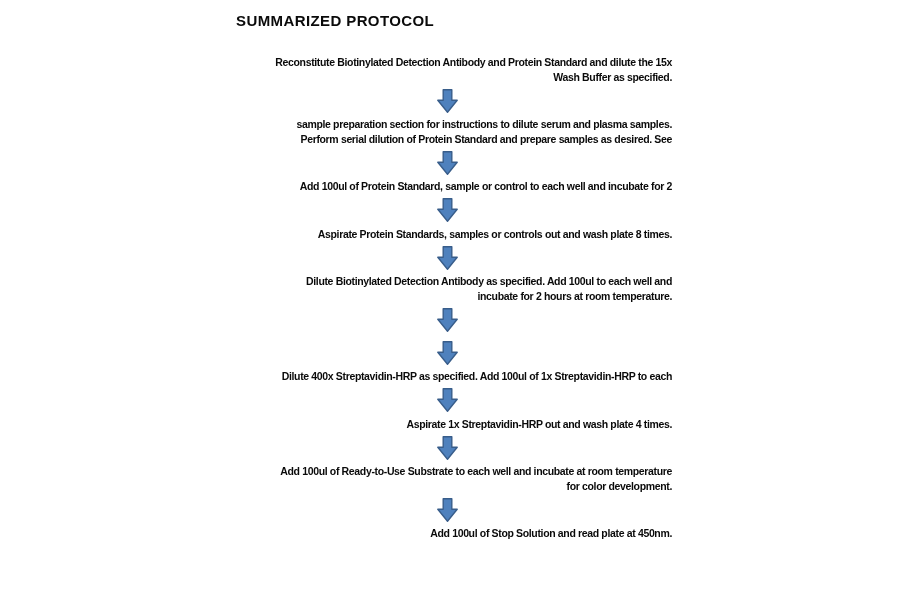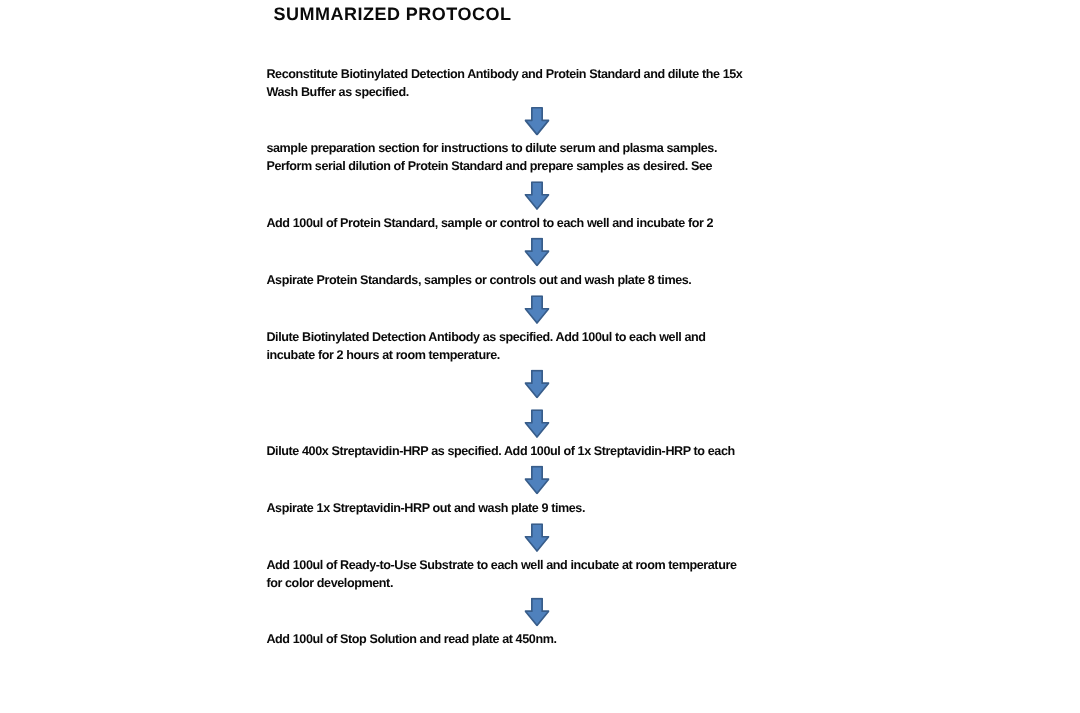--- a/index.html
+++ b/index.html
@@ -12,39 +12,39 @@
     width: 900px;
     height: 594px;
     background: #ffffff;
     overflow: hidden;
     font-family: "Liberation Sans", sans-serif;
   }
   .title {
     position: absolute;
     left: 228px;
     top: 4px;
-    margin: 0;
+    margin: 8px;
     font-size: 15px;
     font-weight: bold;
     letter-spacing: 0.4px;
     color: #0a0a0a;
     white-space: nowrap;
   }
   .flow {
     position: absolute;
     left: 222px;
     top: 55px;
     width: 450px;
     display: flex;
     flex-direction: column;
     align-items: center;
   }
   .step {
     width: 100%;
-    text-align: left;
+    text-align: right;
     margin: 0;
     color: #0a0a0a;
     font-size: 10.5px;
     font-weight: bold;
     letter-spacing: -0.35px;
     line-height: 14.5px;
   }
   .step-line {
     display: block;
     white-space: nowrap;
@@ -97,21 +97,21 @@
       <svg class="arrow" width="21" height="24" viewBox="0 0 21 24">
         <path d="M6.2 0.8 L14.8 0.8 L14.8 11.3 L20.2 11.3 L10.5 23.2 L0.8 11.3 L6.2 11.3 Z" fill="#4f81bd" stroke="#385d8a" stroke-width="1.4" stroke-linejoin="round"></path>
       </svg>
       <div class="step">
         <span class="step-line">Dilute 400x Streptavidin-HRP as specified. Add 100ul of 1x Streptavidin-HRP to each</span>
       </div>
       <svg class="arrow" width="21" height="24" viewBox="0 0 21 24">
         <path d="M6.2 0.8 L14.8 0.8 L14.8 11.3 L20.2 11.3 L10.5 23.2 L0.8 11.3 L6.2 11.3 Z" fill="#4f81bd" stroke="#385d8a" stroke-width="1.4" stroke-linejoin="round"></path>
       </svg>
       <div class="step">
-        <span class="step-line">Aspirate 1x Streptavidin-HRP out and wash plate 9 times.</span>
+        <span class="step-line">Aspirate 1x Streptavidin-HRP out and wash plate 4 times.</span>
       </div>
       <svg class="arrow" width="21" height="24" viewBox="0 0 21 24">
         <path d="M6.2 0.8 L14.8 0.8 L14.8 11.3 L20.2 11.3 L10.5 23.2 L0.8 11.3 L6.2 11.3 Z" fill="#4f81bd" stroke="#385d8a" stroke-width="1.4" stroke-linejoin="round"></path>
       </svg>
       <div class="step">
         <span class="step-line">Add 100ul of Ready-to-Use Substrate to each well and incubate at room temperature</span>
         <span class="step-line">for color development.</span>
       </div>
       <svg class="arrow" width="21" height="24" viewBox="0 0 21 24">
         <path d="M6.2 0.8 L14.8 0.8 L14.8 11.3 L20.2 11.3 L10.5 23.2 L0.8 11.3 L6.2 11.3 Z" fill="#4f81bd" stroke="#385d8a" stroke-width="1.4" stroke-linejoin="round"></path>

